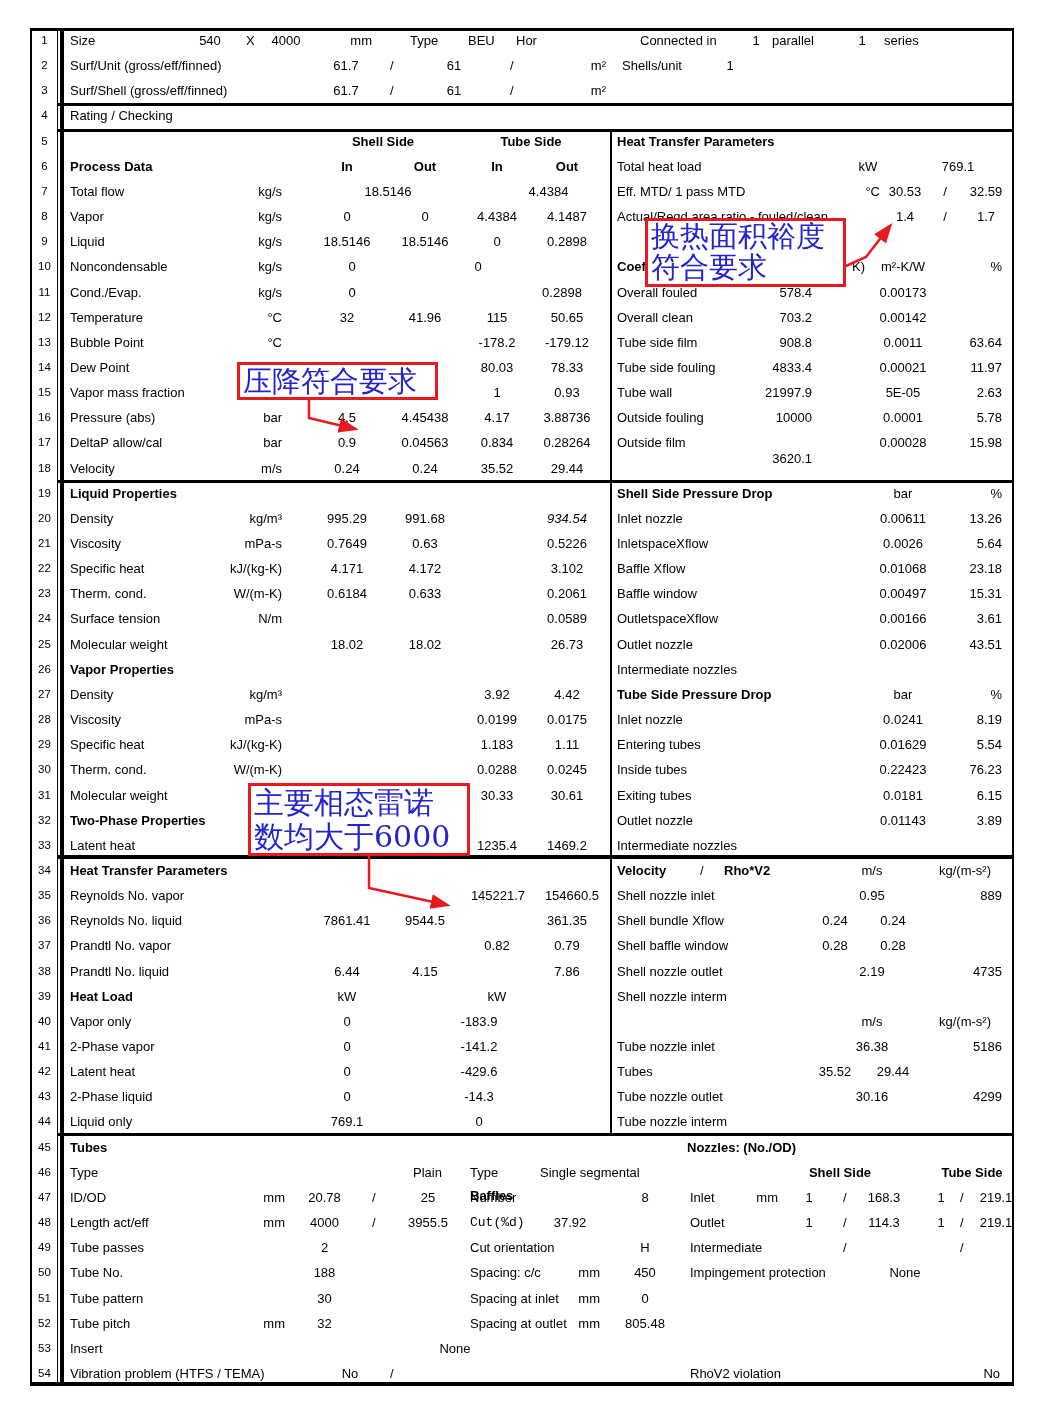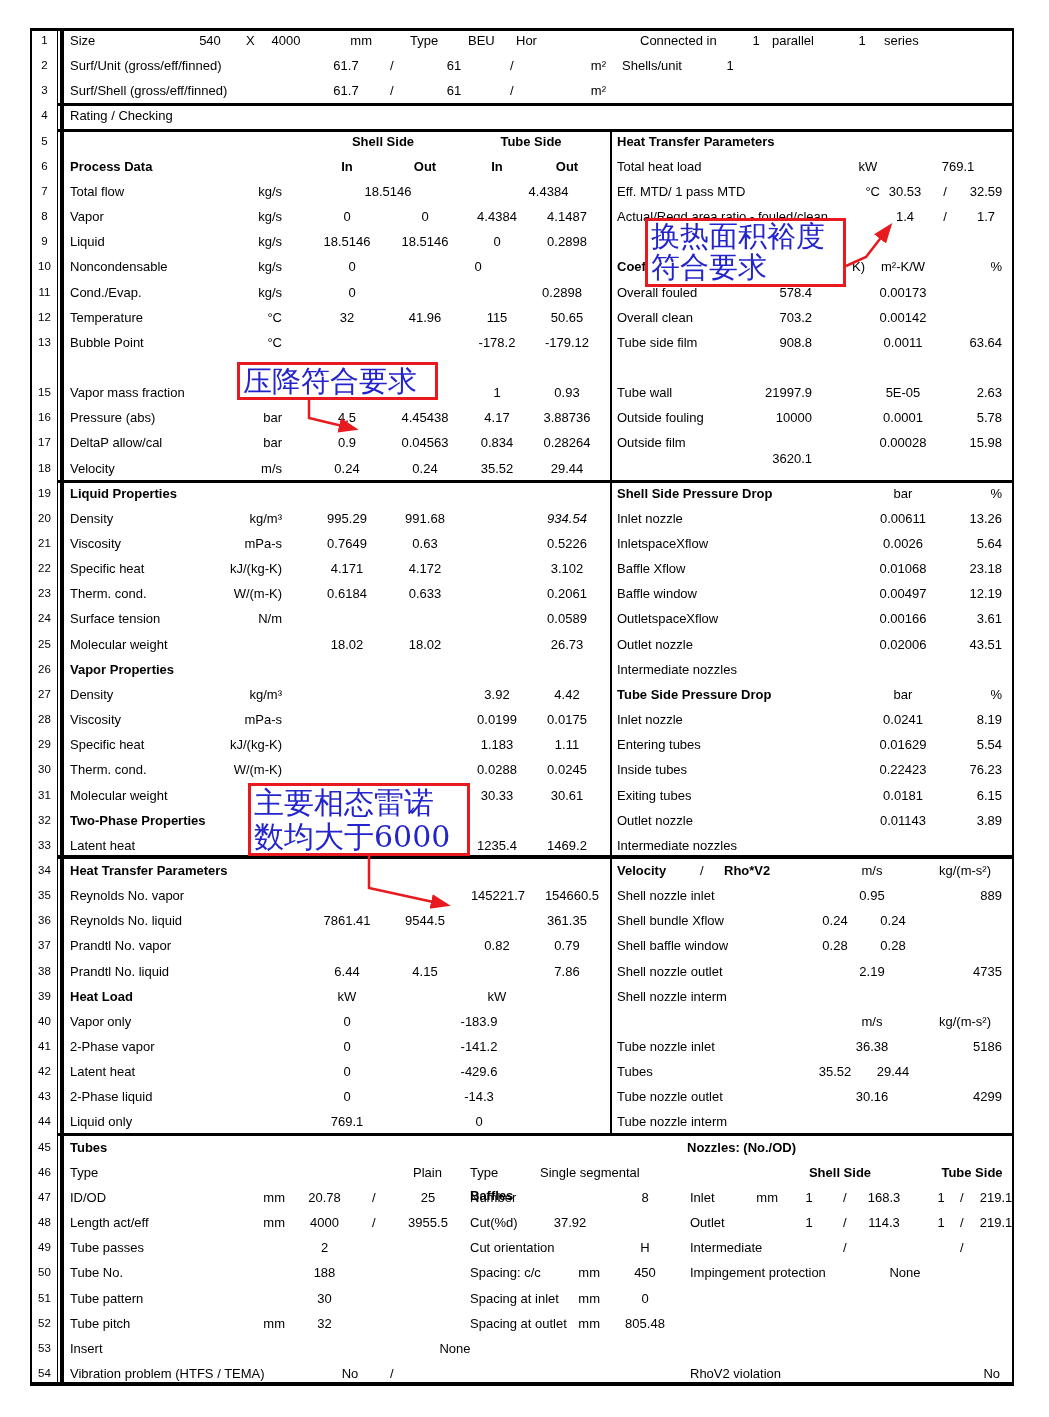--- a/index.html
+++ b/index.html
@@ -159,20 +159,31 @@
       <div class="rownum">13</div>
       <div class="cell" style="left: 70px; text-align: left;">Bubble Point</div>
       <div class="cell" style="left: 192px; width: 90px; text-align: right;">°C</div>
       <div class="cell" style="left: 462px; width: 70px; text-align: center;">-178.2</div>
       <div class="cell" style="left: 532px; width: 70px; text-align: center;">-179.12</div>
       <div class="cell" style="left: 617px; text-align: left;">Tube side film</div>
       <div class="cell" style="left: 712px; width: 100px; text-align: right;">908.8</div>
       <div class="cell" style="left: 858px; width: 90px; text-align: center;">0.0011</div>
       <div class="cell" style="left: 920px; width: 82px; text-align: right;">63.64</div>
     </div>
+    <div class="row" style="top: 354.95px;">
+      <div class="rownum">14</div>
+      <div class="cell" style="left: 70px; text-align: left;">Dew Point</div>
+      <div class="cell" style="left: 192px; width: 90px; text-align: right;">°C</div>
+      <div class="cell" style="left: 462px; width: 70px; text-align: center;">80.03</div>
+      <div class="cell" style="left: 532px; width: 70px; text-align: center;">78.33</div>
+      <div class="cell" style="left: 617px; text-align: left;">Tube side fouling</div>
+      <div class="cell" style="left: 712px; width: 100px; text-align: right;">4833.4</div>
+      <div class="cell" style="left: 858px; width: 90px; text-align: center;">0.00021</div>
+      <div class="cell" style="left: 920px; width: 82px; text-align: right;">11.97</div>
+    </div>
     <div class="row" style="top: 380.1px;">
       <div class="rownum">15</div>
       <div class="cell" style="left: 70px; text-align: left;">Vapor mass fraction</div>
       <div class="cell" style="left: 462px; width: 70px; text-align: center;">1</div>
       <div class="cell" style="left: 532px; width: 70px; text-align: center;">0.93</div>
       <div class="cell" style="left: 617px; text-align: left;">Tube wall</div>
       <div class="cell" style="left: 712px; width: 100px; text-align: right;">21997.9</div>
       <div class="cell" style="left: 858px; width: 90px; text-align: center;">5E-05</div>
       <div class="cell" style="left: 920px; width: 82px; text-align: right;">2.63</div>
     </div>
@@ -253,21 +264,21 @@
     </div>
     <div class="row" style="top: 581.3px;">
       <div class="rownum">23</div>
       <div class="cell" style="left: 70px; text-align: left;">Therm. cond.</div>
       <div class="cell" style="left: 192px; width: 90px; text-align: right;">W/(m-K)</div>
       <div class="cell" style="left: 312px; width: 70px; text-align: center;">0.6184</div>
       <div class="cell" style="left: 390px; width: 70px; text-align: center;">0.633</div>
       <div class="cell" style="left: 532px; width: 70px; text-align: center;">0.2061</div>
       <div class="cell" style="left: 617px; text-align: left;">Baffle window</div>
       <div class="cell" style="left: 858px; width: 90px; text-align: center;">0.00497</div>
-      <div class="cell" style="left: 920px; width: 82px; text-align: right;">12.19</div>
+      <div class="cell" style="left: 920px; width: 82px; text-align: right;">15.31</div>
     </div>
     <div class="row" style="top: 606.45px;">
       <div class="rownum">24</div>
       <div class="cell" style="left: 70px; text-align: left;">Surface tension</div>
       <div class="cell" style="left: 192px; width: 90px; text-align: right;">N/m</div>
       <div class="cell" style="left: 532px; width: 70px; text-align: center;">0.0589</div>
       <div class="cell" style="left: 617px; text-align: left;">OutletspaceXflow</div>
       <div class="cell" style="left: 858px; width: 90px; text-align: center;">0.00166</div>
       <div class="cell" style="left: 920px; width: 82px; text-align: right;">3.61</div>
     </div>
@@ -478,21 +489,21 @@
       <div class="cell" style="left: 960px; text-align: left;">/</div>
       <div class="cell" style="left: 968px; width: 56px; text-align: center;">219.1</div>
     </div>
     <div class="row" style="top: 1210.05px;">
       <div class="rownum">48</div>
       <div class="cell" style="left: 70px; text-align: left;">Length act/eff</div>
       <div class="cell" style="left: 235px; width: 50px; text-align: right;">mm</div>
       <div class="cell" style="left: 292px; width: 65px; text-align: center;">4000</div>
       <div class="cell" style="left: 372px; text-align: left;">/</div>
       <div class="cell" style="left: 398px; width: 60px; text-align: center;">3955.5</div>
-      <div class="cell" style="left: 470px; text-align: left;">Cut(%d)</div>
+      <div class="cell" style="left: 470px; text-align: left; font-family: Liberation Mono, monospace;">Cut(%d)</div>
       <div class="cell" style="left: 536px; width: 68px; text-align: center;">37.92</div>
       <div class="cell" style="left: 690px; text-align: left;">Outlet</div>
       <div class="cell" style="left: 796px; width: 26px; text-align: center;">1</div>
       <div class="cell" style="left: 843px; text-align: left;">/</div>
       <div class="cell" style="left: 856px; width: 56px; text-align: center;">114.3</div>
       <div class="cell" style="left: 928px; width: 26px; text-align: center;">1</div>
       <div class="cell" style="left: 960px; text-align: left;">/</div>
       <div class="cell" style="left: 968px; width: 56px; text-align: center;">219.1</div>
     </div>
     <div class="row" style="top: 1235.2px;">

